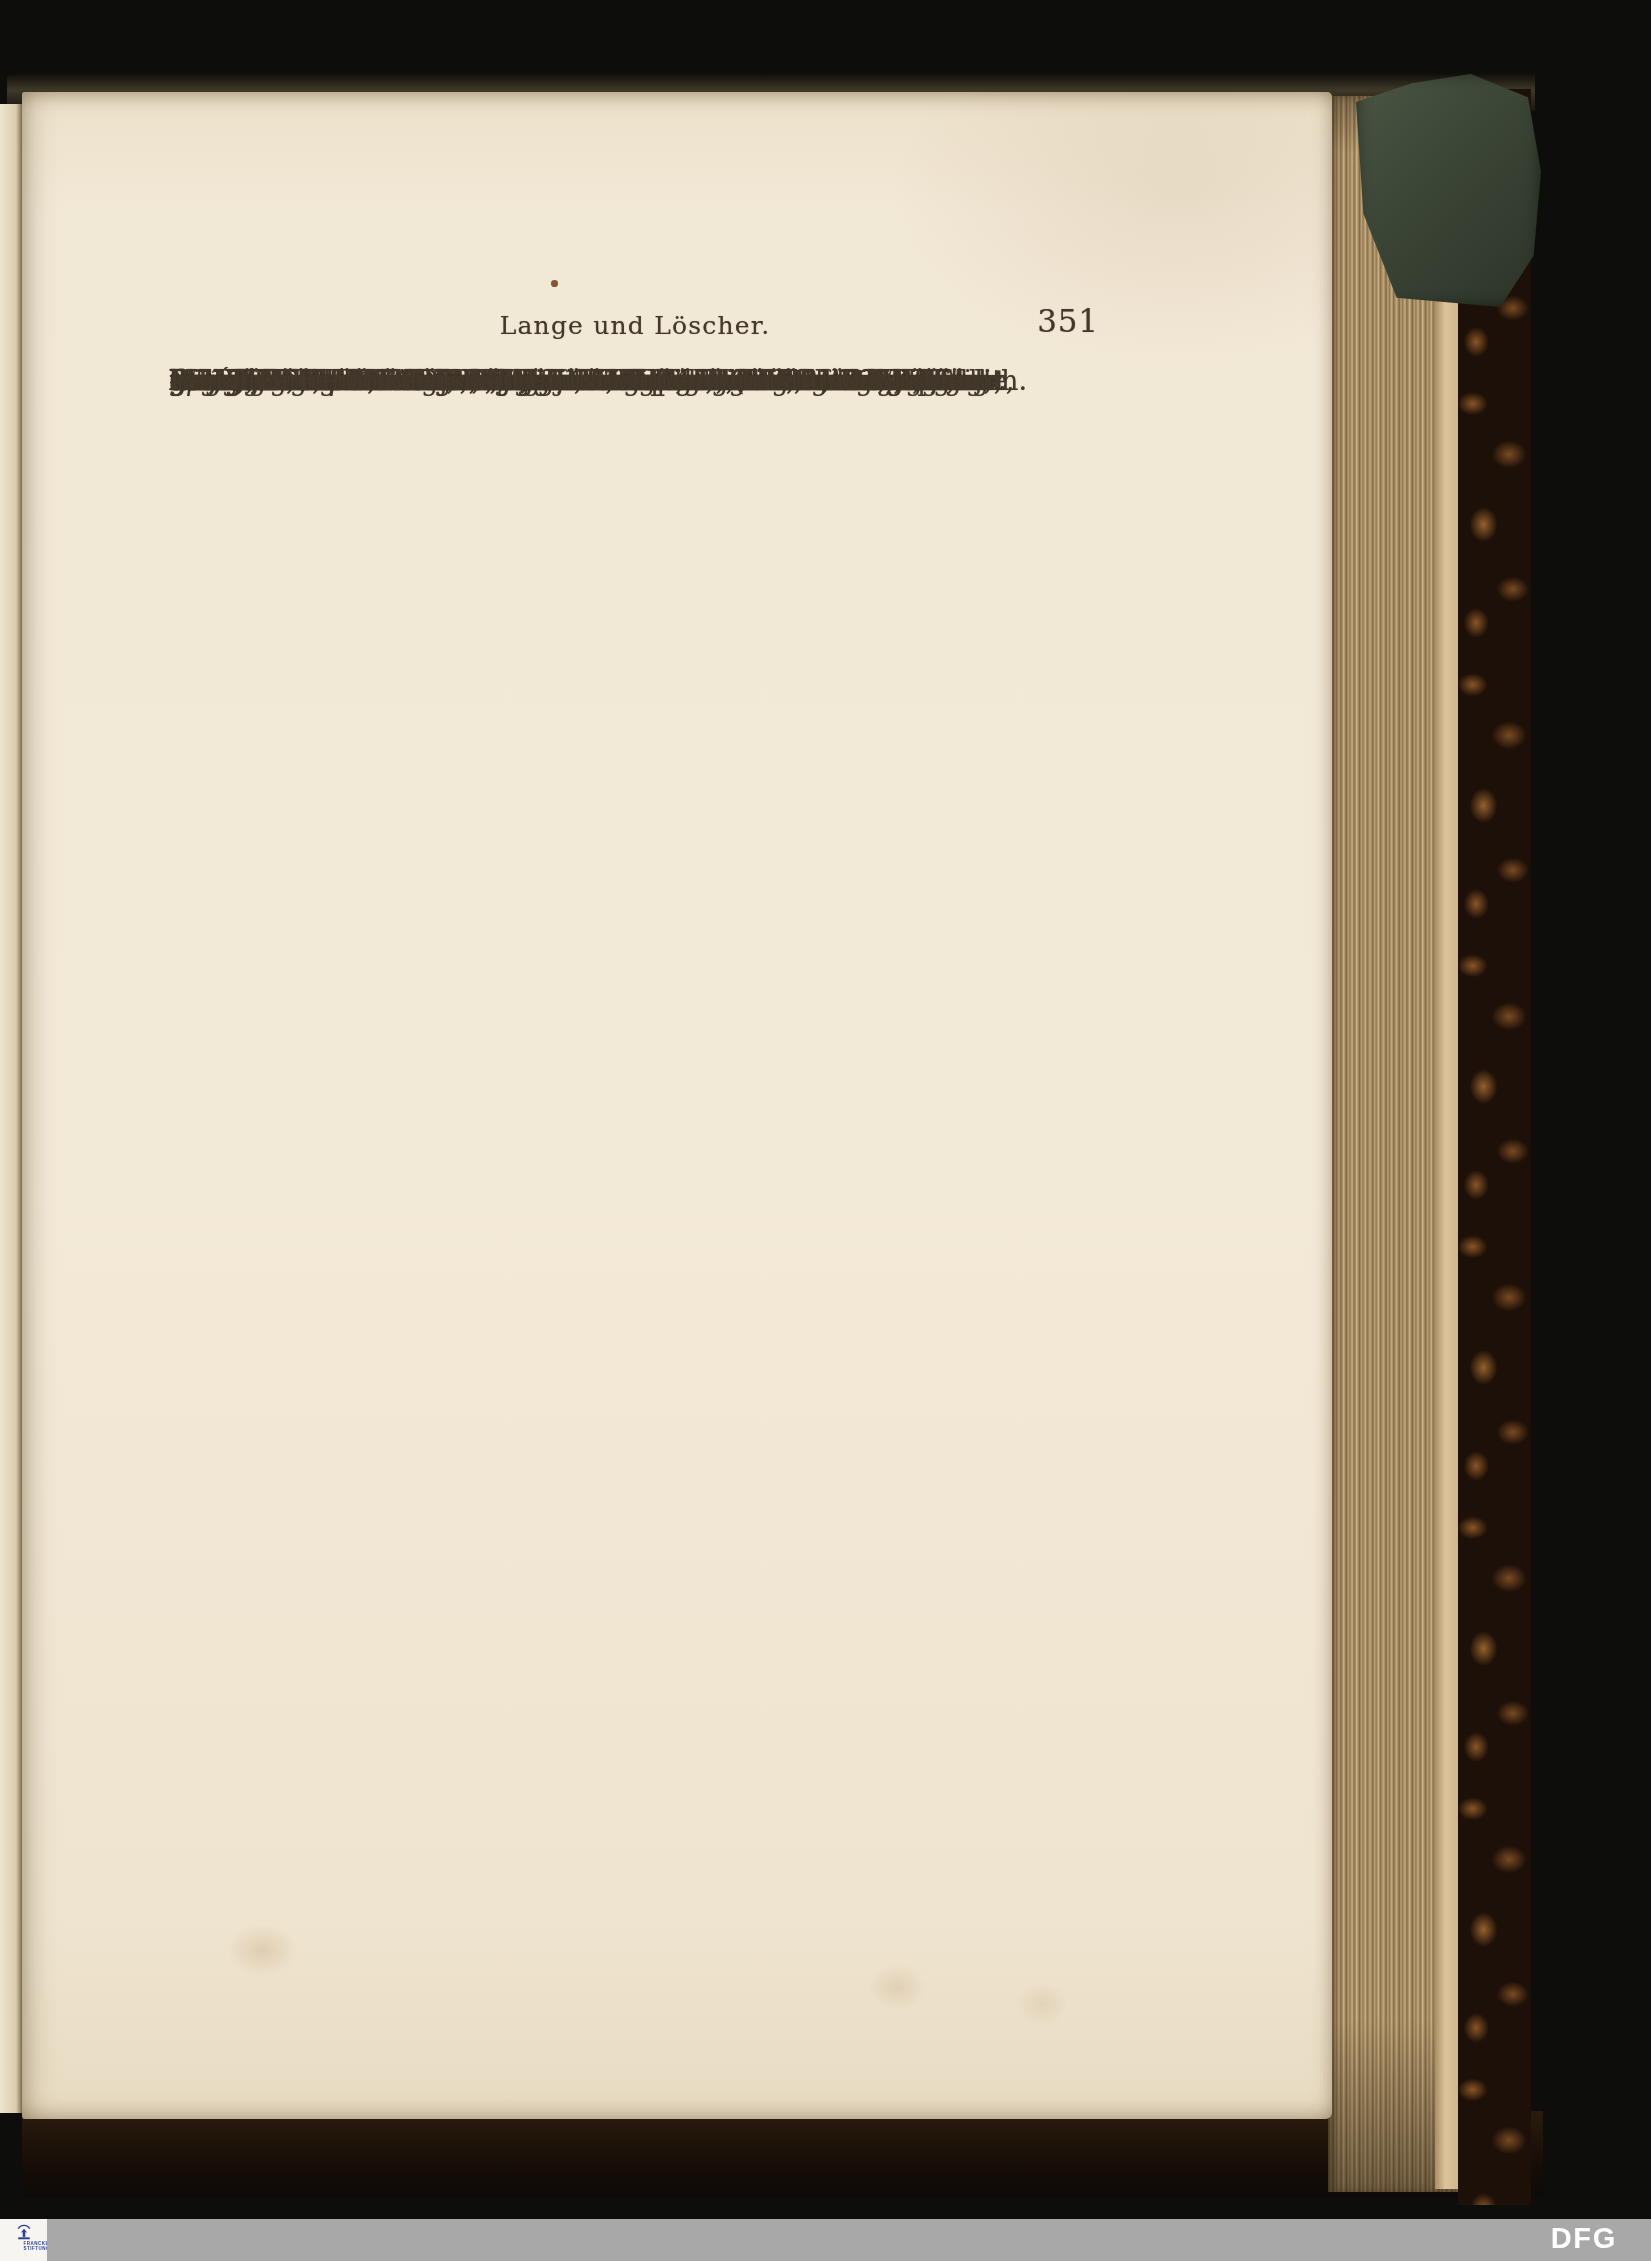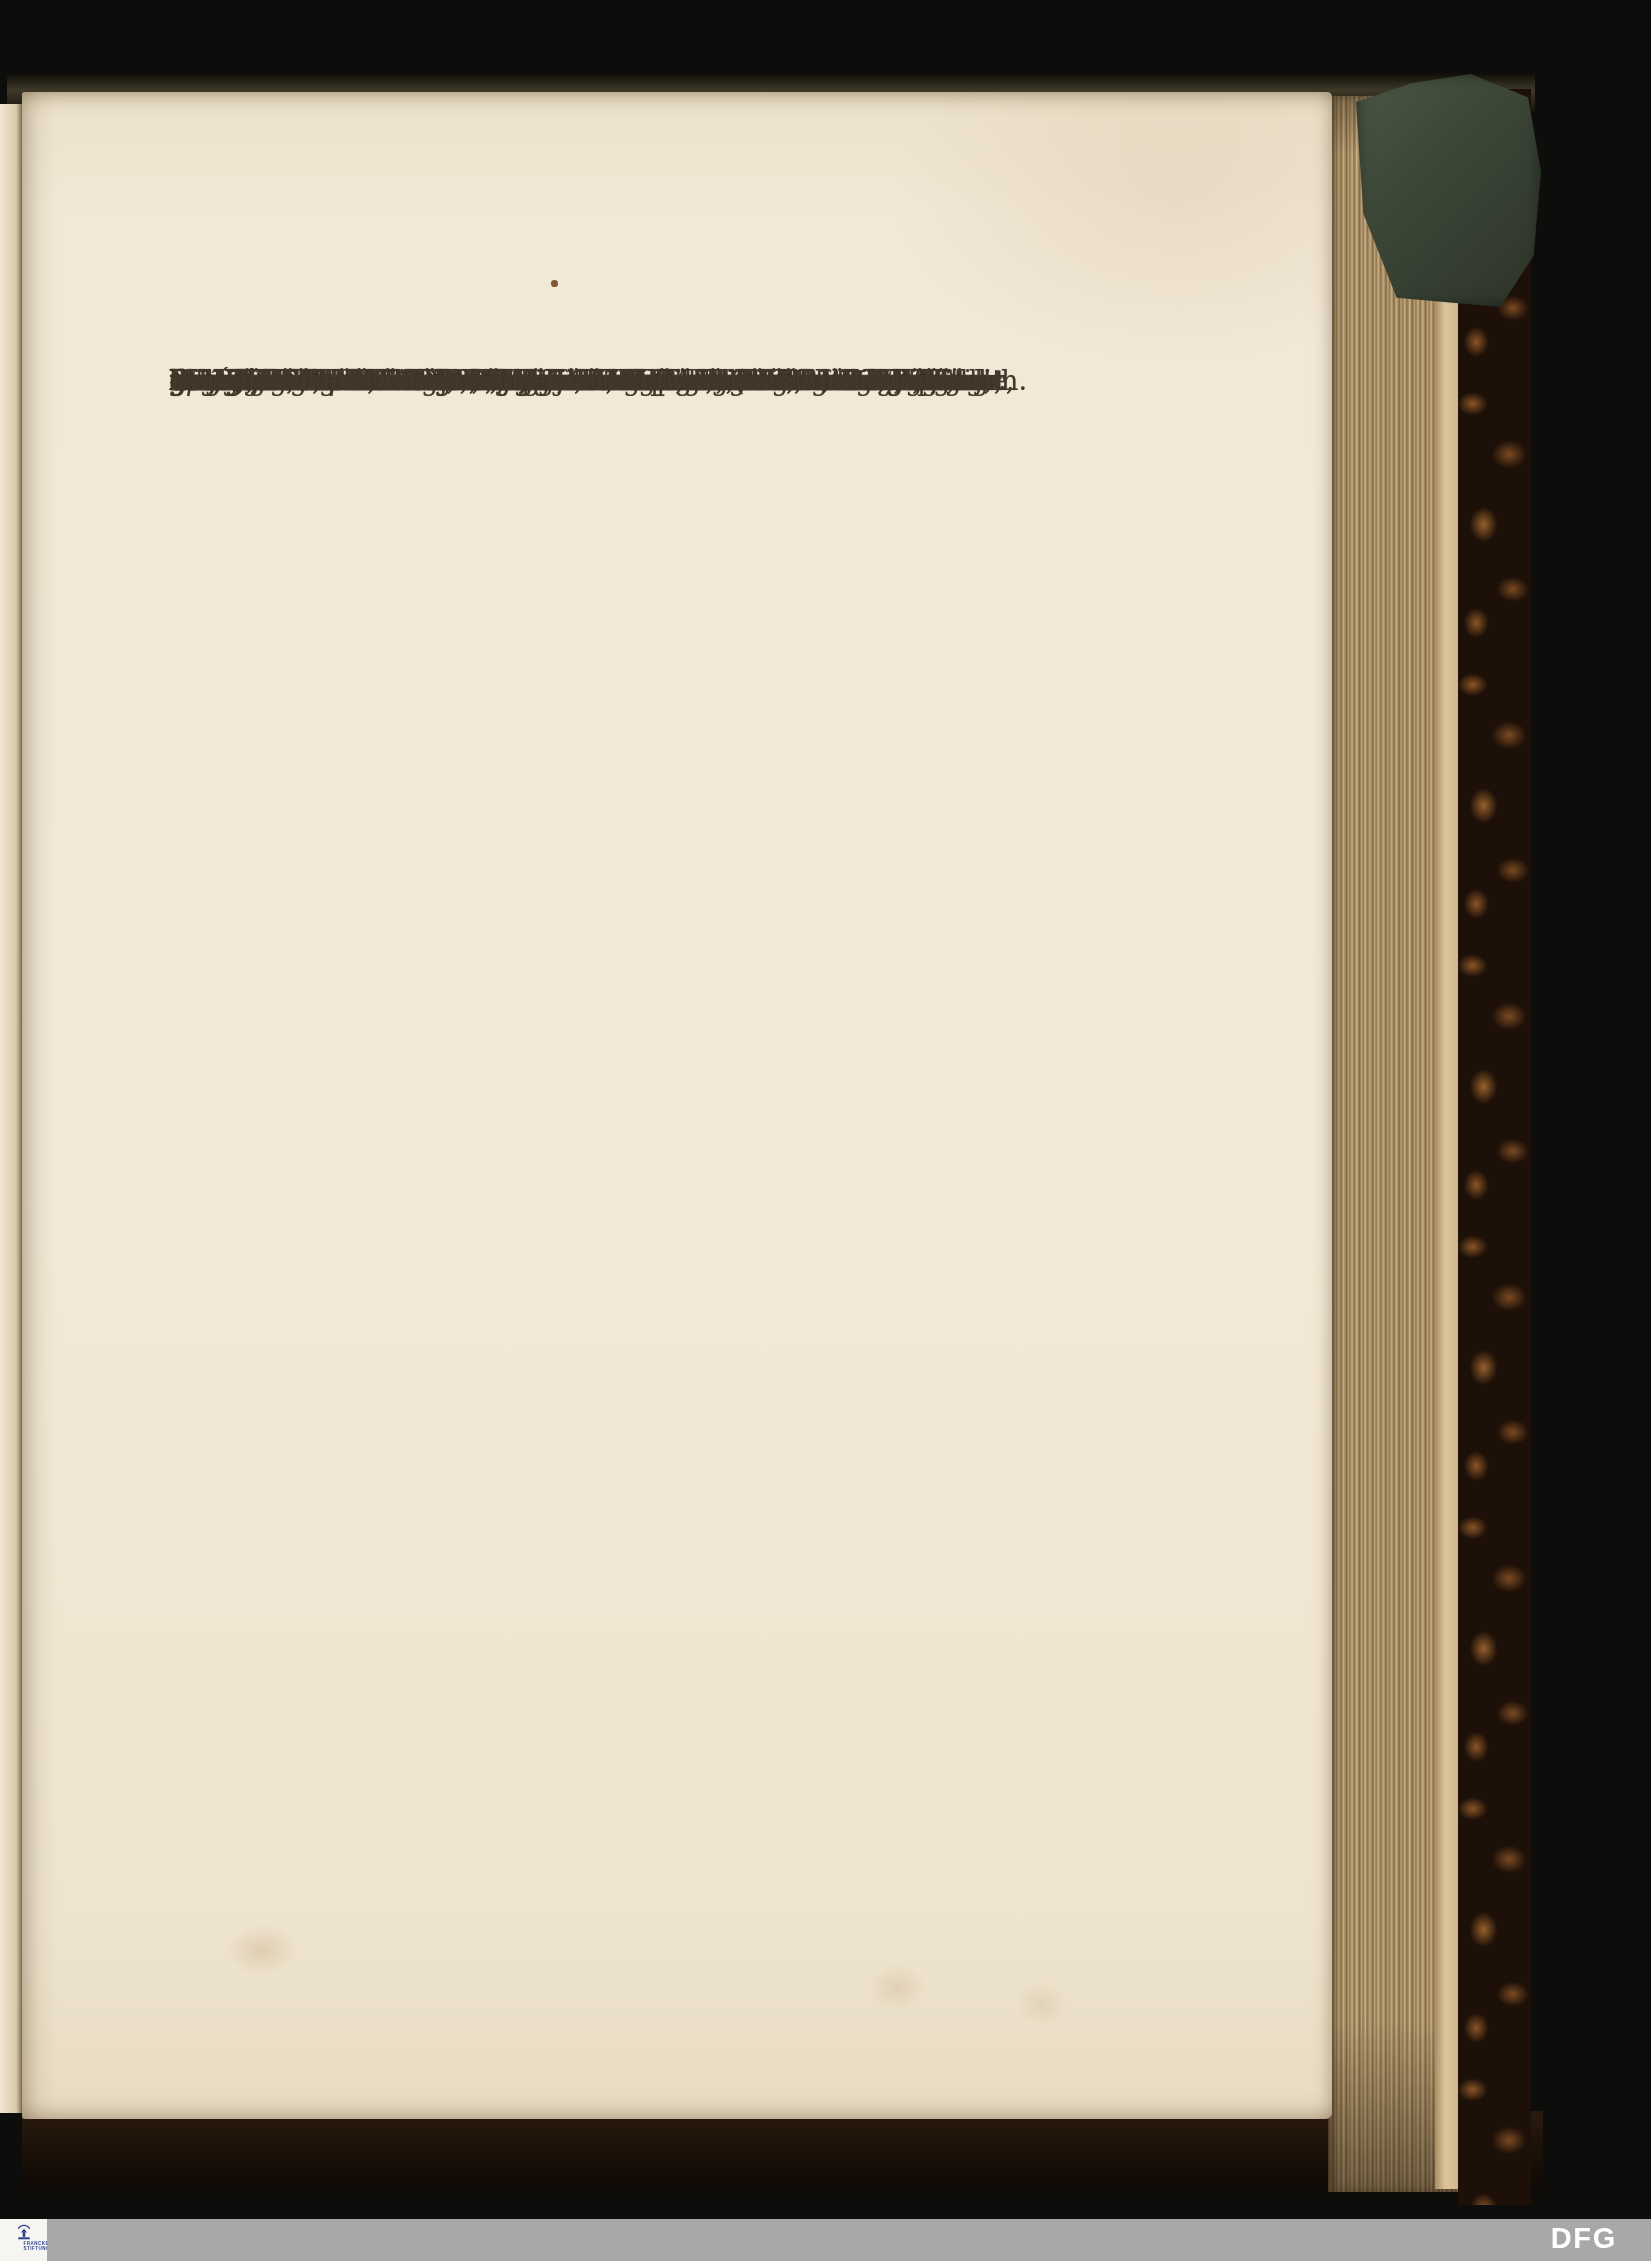--- a/index.html
+++ b/index.html
@@ -88,20 +88,24 @@
   <div class="cover-bottom-edge"></div>
   <div class="left-page-sliver"></div>
   <div class="fore-edge"></div>
   <div class="fore-edge-bulge"></div>
   <div class="marble-strip"></div>
   <div class="cover-corner"></div>
 
   <div class="page">
     <div class="foxing-spot"></div>
 
+    <div class="page-header">
+      <div class="running-title">Lange und Löscher.</div>
+      <div class="page-number">351</div>
+    </div>
 
     <div class="body-text">
         <div class="line">
           <span class="seg-r">da in übernatürlicher Weise an den Menschen gelangt. Es</span>
         </div>
         <div class="line">
           <span class="seg-r">kann freilich kommen, dass jemand sich dieser Wirkung des</span>
         </div>
         <div class="line">
           <span class="seg-r">Gnadenmittels entzieht, und das gepredigte Wort Gottes nur</span>

